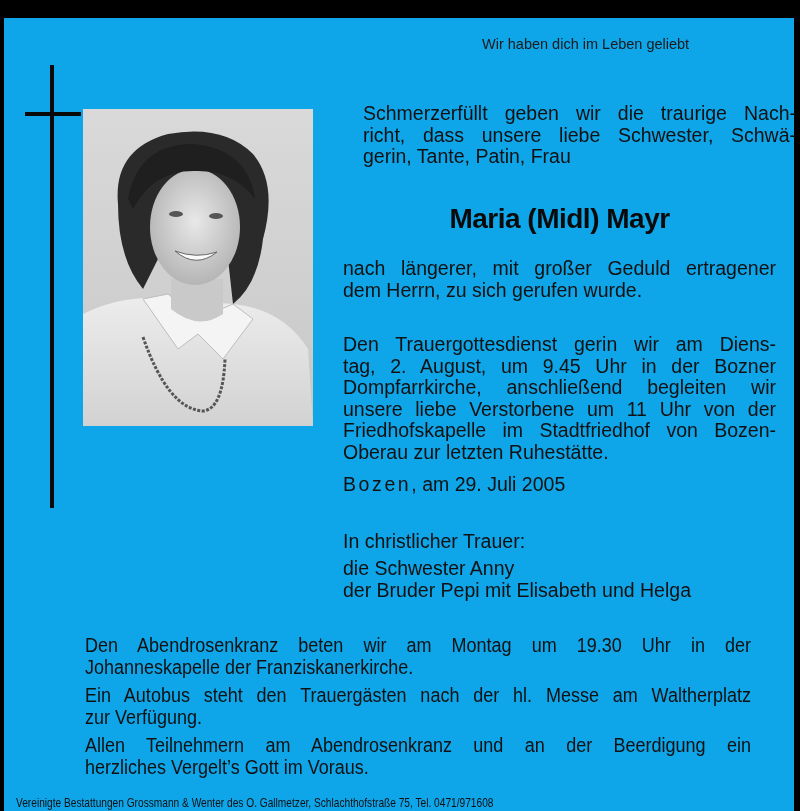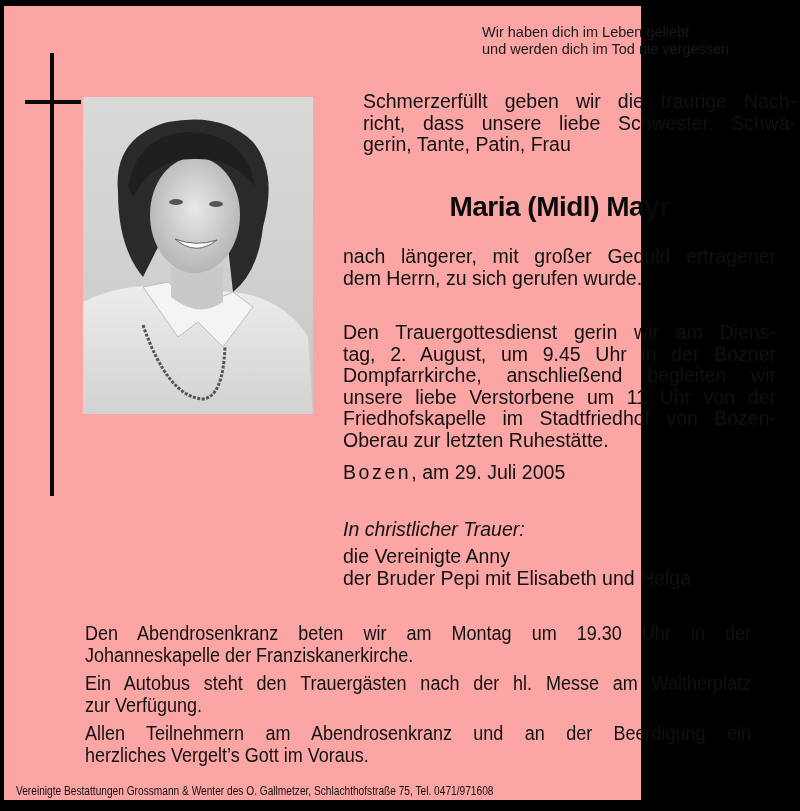--- a/index.html
+++ b/index.html
@@ -6,23 +6,23 @@
     body {
       width: 800px; height: 811px;
       background: #000;
       position: relative;
       overflow: hidden;
       font-family: "Liberation Sans", sans-serif;
       color: #111;
     }
     .page {
       position: absolute;
-      left: 4px; top: 6px;
-      width: 637px; height: 794px;
-      background: #fca5a5;
+      left: 4px; top: 18px;
+      width: 790px; height: 794px;
+      background: #0ea5e9;
     }
     .abs { position: absolute; }
     .motto {
       left: 478px; top: 18px;
       font-size: 14.5px; line-height: 17px;
       color: #1a1a1a;
       white-space: nowrap;
     }
     .cross-v { left: 46px; top: 47px; width: 4px; height: 443px; background: #0a0a0a; }
     .cross-h { left: 21px; top: 94px; width: 56px; height: 4px; background: #0a0a0a; }
@@ -45,21 +45,21 @@
       font-weight: bold;
       font-size: 28px; line-height: 50px;
       letter-spacing: -0.5px;
       color: #0a0a0a;
       white-space: nowrap;
     }
     .after { top: 240px; }
     .service { top: 316px; }
     .dateline { left: 339px; top: 455px; font-size: 19.5px; line-height: 22px; white-space: nowrap; }
     .dateline .place { letter-spacing: 2.6px; }
-    .mourn-label { left: 339px; top: 512px; font-size: 19.5px; line-height: 22px; white-space: nowrap; font-style: italic; }
+    .mourn-label { left: 339px; top: 512px; font-size: 19.5px; line-height: 22px; white-space: nowrap; }
     .mourners { left: 339px; top: 540px; font-size: 19.5px; line-height: 21.6px; white-space: nowrap; }
     .mourners b { font-weight: normal; }
     .bottom {
       left: 81px; width: 740px;
       font-size: 20px; line-height: 22px;
       transform: scaleX(0.9);
       transform-origin: left top;
       text-align: justify;
       color: #111;
     }
@@ -77,21 +77,20 @@
     .justline { display: block; text-align: justify; text-align-last: justify; }
     .lastline { display: block; text-align: left; }
   </style>
 </head>
 <body>
 
 <div class="page">
 
   <div class="abs motto">
     <div>Wir haben dich im Leben geliebt</div>
-    <div>und werden dich im Tod nie vergessen.</div>
   </div>
 
   <div class="abs cross-v"></div>
   <div class="abs cross-h"></div>
 
   <div class="abs photo">
     <svg width="230" height="317" viewBox="0 0 230 317">
       <defs>
         <radialGradient id="face" cx="50%" cy="45%" r="55%">
           <stop offset="0%" stop-color="#e8e8e8"></stop>
@@ -147,21 +146,21 @@
   </div>
 
   <div class="abs dateline">
     <span class="place">Bozen</span><span>, am 29. Juli 2005</span>
   </div>
 
   <div class="abs mourn-label">In christlicher Trauer:</div>
 
   <div class="abs mourners">
     <div>
-      <span>die Vereinigte </span><b>Anny</b>
+      <span>die Schwester </span><b>Anny</b>
     </div>
     <div>
       <span>der Bruder </span><b>Pepi</b><span> mit </span><b>Elisabeth</b><span> und </span><b>Helga</b>
     </div>
   </div>
 
   <div class="abs bottom b1">
     <span class="justline">Den Abendrosenkranz beten wir am Montag um 19.30 Uhr in der</span>
     <span class="lastline">Johanneskapelle der Franziskanerkirche.</span>
   </div>

